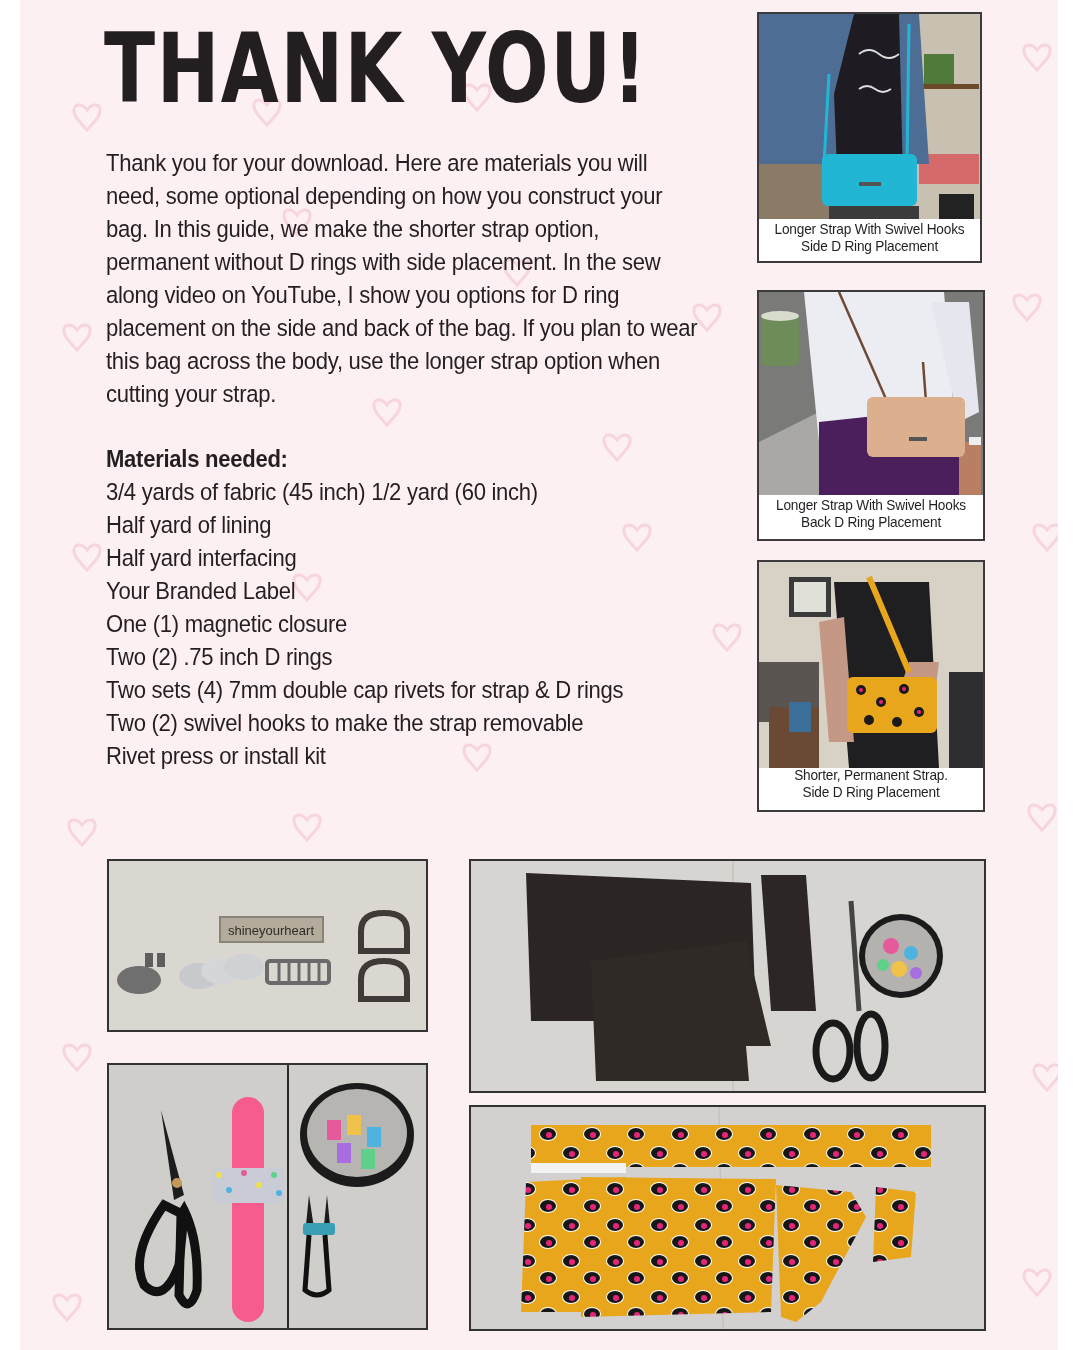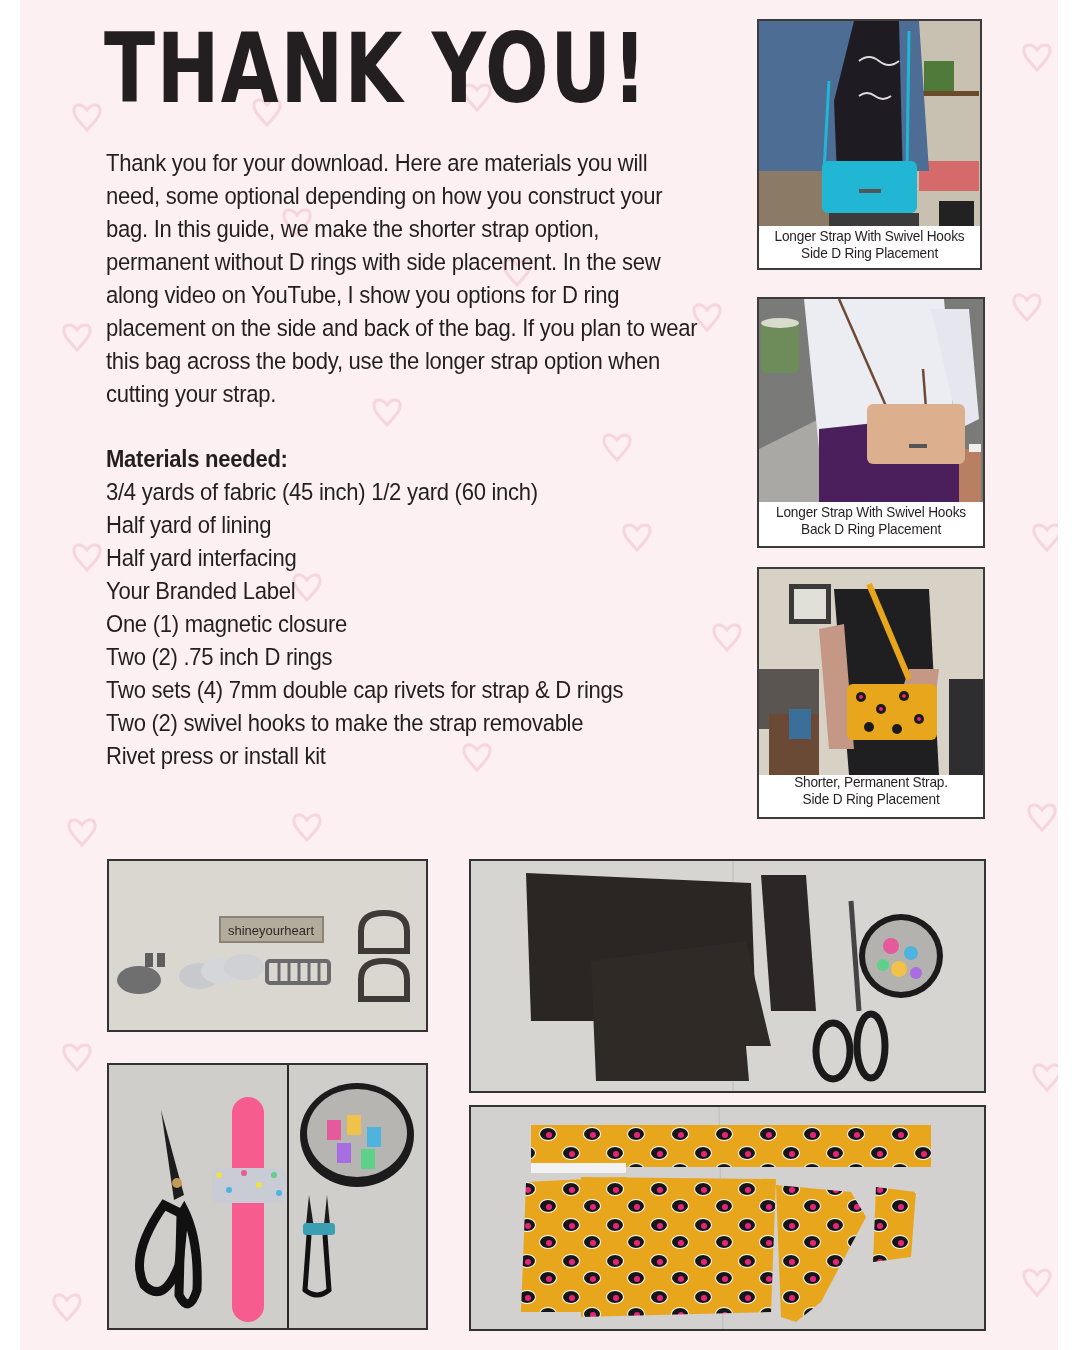--- a/index.html
+++ b/index.html
@@ -43,21 +43,20 @@
       font-size: 24.5px; line-height: 33px;
       letter-spacing: -0.3px;
       transform: scaleX(0.9); transform-origin: left top;
     }
     .materials h2 { font-size: 24.5px; font-weight: bold; line-height: 33px; }
     .materials ul { list-style: none; }
 
     .card {
       position: absolute; background: #ffffff;
       border: 2px solid #3b3b3b;
-      margin-top: 7px;
     }
     .card .photo { position: absolute; left: 0; top: 0; right: 0; overflow: hidden; }
     .card .caption {
       position: absolute; left: 0; right: 0; bottom: 0;
       text-align: center; font-size: 14.5px; line-height: 17px;
       color: #231f20; letter-spacing: -0.2px;
       padding-top: 4px;
       transform: scaleX(0.94);
     }
 

